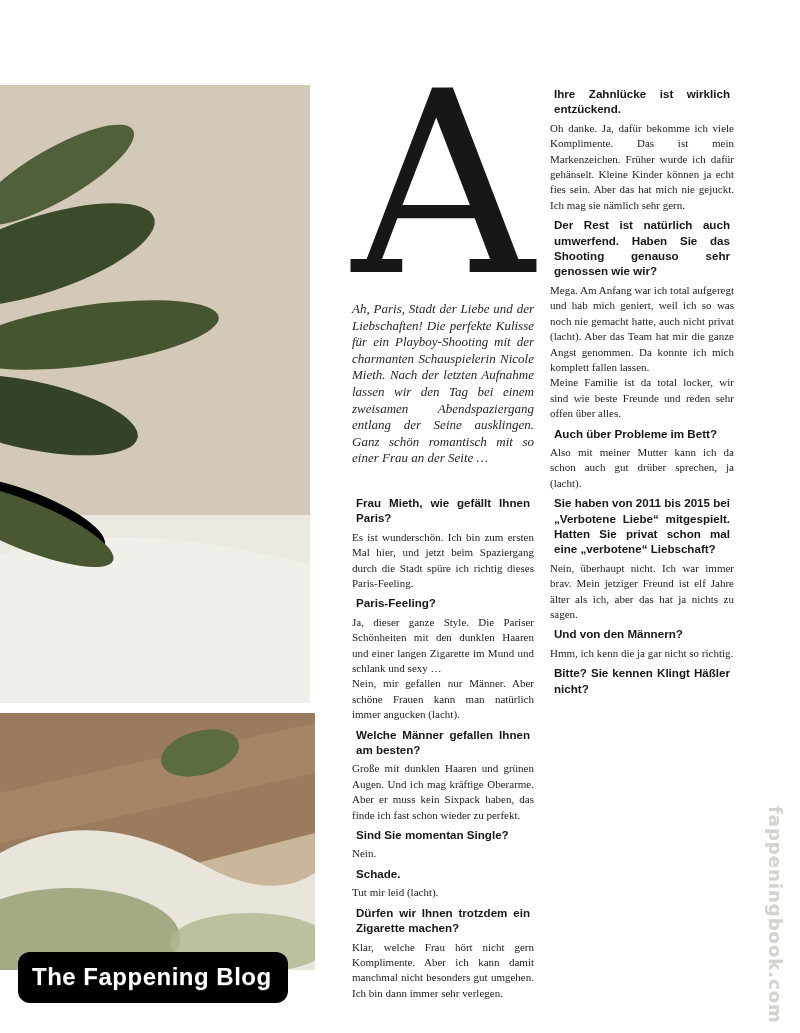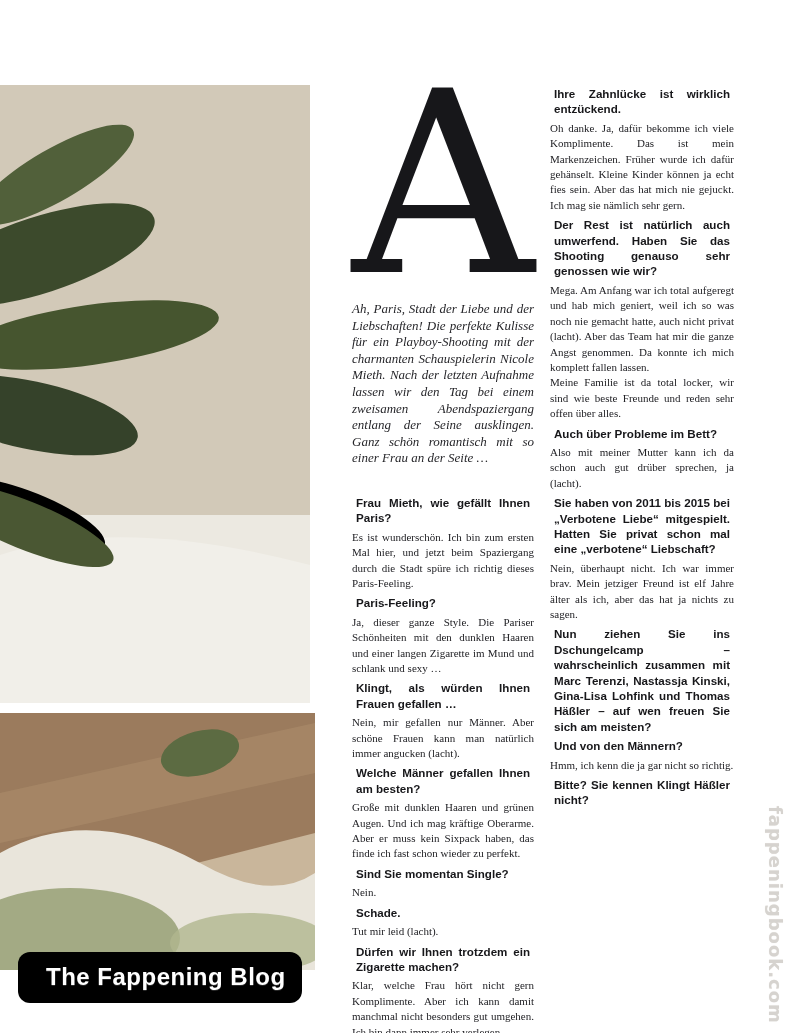--- a/index.html
+++ b/index.html
@@ -20,21 +20,21 @@
   .dropcap{font-family:"DejaVu Serif",serif;font-size:252px;line-height:200px;
            text-align:center;color:#17171a;margin:0 0 16px 0;font-weight:400;}
   .intro{font-style:italic;font-size:13px;line-height:16.6px;margin:0 0 28px 0;color:#26262a;}
 
   .q{font-family:"Liberation Sans",sans-serif;font-weight:700;font-size:11.6px;
      line-height:15.4px;margin:4px;color:#17171a;}
   .a{font-size:11px;line-height:15.4px;margin:0;color:#222226;}
 
   
   .badge{position:absolute;left:18px;top:952px;background:#000;border-radius:12px;
-         padding:11px 16px 12px 28px;}
+         padding:11px 16px 12px 14px;}
   .badge span{font-family:"Liberation Sans",sans-serif;font-weight:700;font-size:24px;
          color:#ffffff;letter-spacing:0.5px;text-shadow:0 1px 0 #2a2a2a;}
 
   
   .watermark{position:absolute;right:14px;top:806px;height:215px;
              writing-mode:vertical-rl;font-family:"DejaVu Sans",sans-serif;
              font-weight:700;font-size:18px;color:#d6d3cf;letter-spacing:1px;
              text-shadow:0 0 1px #e9e7e4;}
 </style>
 </head>
@@ -69,21 +69,20 @@
     </svg>
   </div>
 
   <div class="col col1">
     <div class="dropcap">A</div>
     <p class="intro">Ah, Paris, Stadt der Liebe und der Liebschaften! Die perfekte Kulisse für ein Playboy-Shooting mit der charmanten Schauspielerin Nicole Mieth. Nach der letzten Aufnahme lassen wir den Tag bei einem zweisamen Abendspaziergang entlang der Seine ausklingen. Ganz schön romantisch mit so einer Frau an der Seite …</p>
     <p class="q">Frau Mieth, wie gefällt Ihnen Paris?</p>
     <p class="a">Es ist wunderschön. Ich bin zum ersten Mal hier, und jetzt beim Spaziergang durch die Stadt spüre ich richtig dieses Paris-Feeling.</p>
     <p class="q">Paris-Feeling?</p>
     <p class="a">Ja, dieser ganze Style. Die Pariser Schönheiten mit den dunklen Haaren und einer langen Zigarette im Mund und schlank und sexy …</p>
-    <p class="q">Klingt, als würden Ihnen Frauen gefallen …</p>
     <p class="a">Nein, mir gefallen nur Männer. Aber schöne Frauen kann man natürlich immer angucken (lacht).</p>
     <p class="q">Welche Männer gefallen Ihnen am besten?</p>
     <p class="a">Große mit dunklen Haaren und grünen Augen. Und ich mag kräftige Oberarme. Aber er muss kein Sixpack haben, das finde ich fast schon wieder zu perfekt.</p>
     <p class="q">Sind Sie momentan Single?</p>
     <p class="a">Nein.</p>
     <p class="q">Schade.</p>
     <p class="a">Tut mir leid (lacht).</p>
     <p class="q">Dürfen wir Ihnen trotzdem ein Zigarette machen?</p>
     <p class="a">Klar, welche Frau hört nicht gern Komplimente. Aber ich kann damit manchmal nicht besonders gut umgehen. Ich bin dann immer sehr verlegen.</p>
   </div>
@@ -91,21 +90,20 @@
   <div class="col col2">
     <p class="q">Ihre Zahnlücke ist wirklich entzückend.</p>
     <p class="a">Oh danke. Ja, dafür bekomme ich viele Komplimente. Das ist mein Markenzeichen. Früher wurde ich dafür gehänselt. Kleine Kinder können ja echt fies sein. Aber das hat mich nie gejuckt. Ich mag sie nämlich sehr gern.</p>
     <p class="q">Der Rest ist natürlich auch umwerfend. Haben Sie das Shooting genauso sehr genossen wie wir?</p>
     <p class="a">Mega. Am Anfang war ich total aufgeregt und hab mich geniert, weil ich so was noch nie gemacht hatte, auch nicht privat (lacht). Aber das Team hat mir die ganze Angst genommen. Da konnte ich mich komplett fallen lassen.</p>
     <p class="a">Meine Familie ist da total locker, wir sind wie beste Freunde und reden sehr offen über alles.</p>
     <p class="q">Auch über Probleme im Bett?</p>
     <p class="a">Also mit meiner Mutter kann ich da schon auch gut drüber sprechen, ja (lacht).</p>
     <p class="q">Sie haben von 2011 bis 2015 bei „Verbotene Liebe“ mitgespielt. Hatten Sie privat schon mal eine „verbotene“ Liebschaft?</p>
     <p class="a">Nein, überhaupt nicht. Ich war immer brav. Mein jetziger Freund ist elf Jahre älter als ich, aber das hat ja nichts zu sagen.</p>
-    <p class="q">Nun ziehen Sie ins Dschungelcamp – wahrscheinlich zusammen mit Marc Terenzi, Nastassja Kinski, Gina-Lisa Lohfink und Thomas Häßler – auf wen freuen Sie sich am meisten?</p>
     <p class="q">Und von den Männern?</p>
     <p class="a">Hmm, ich kenn die ja gar nicht so richtig.</p>
     <p class="q">Bitte? Sie kennen Klingt Häßler nicht?</p>
   </div>
 
   <div class="badge">
     <span>The Fappening Blog</span>
   </div>
 
   <div class="watermark">fappeningbook.com</div>

